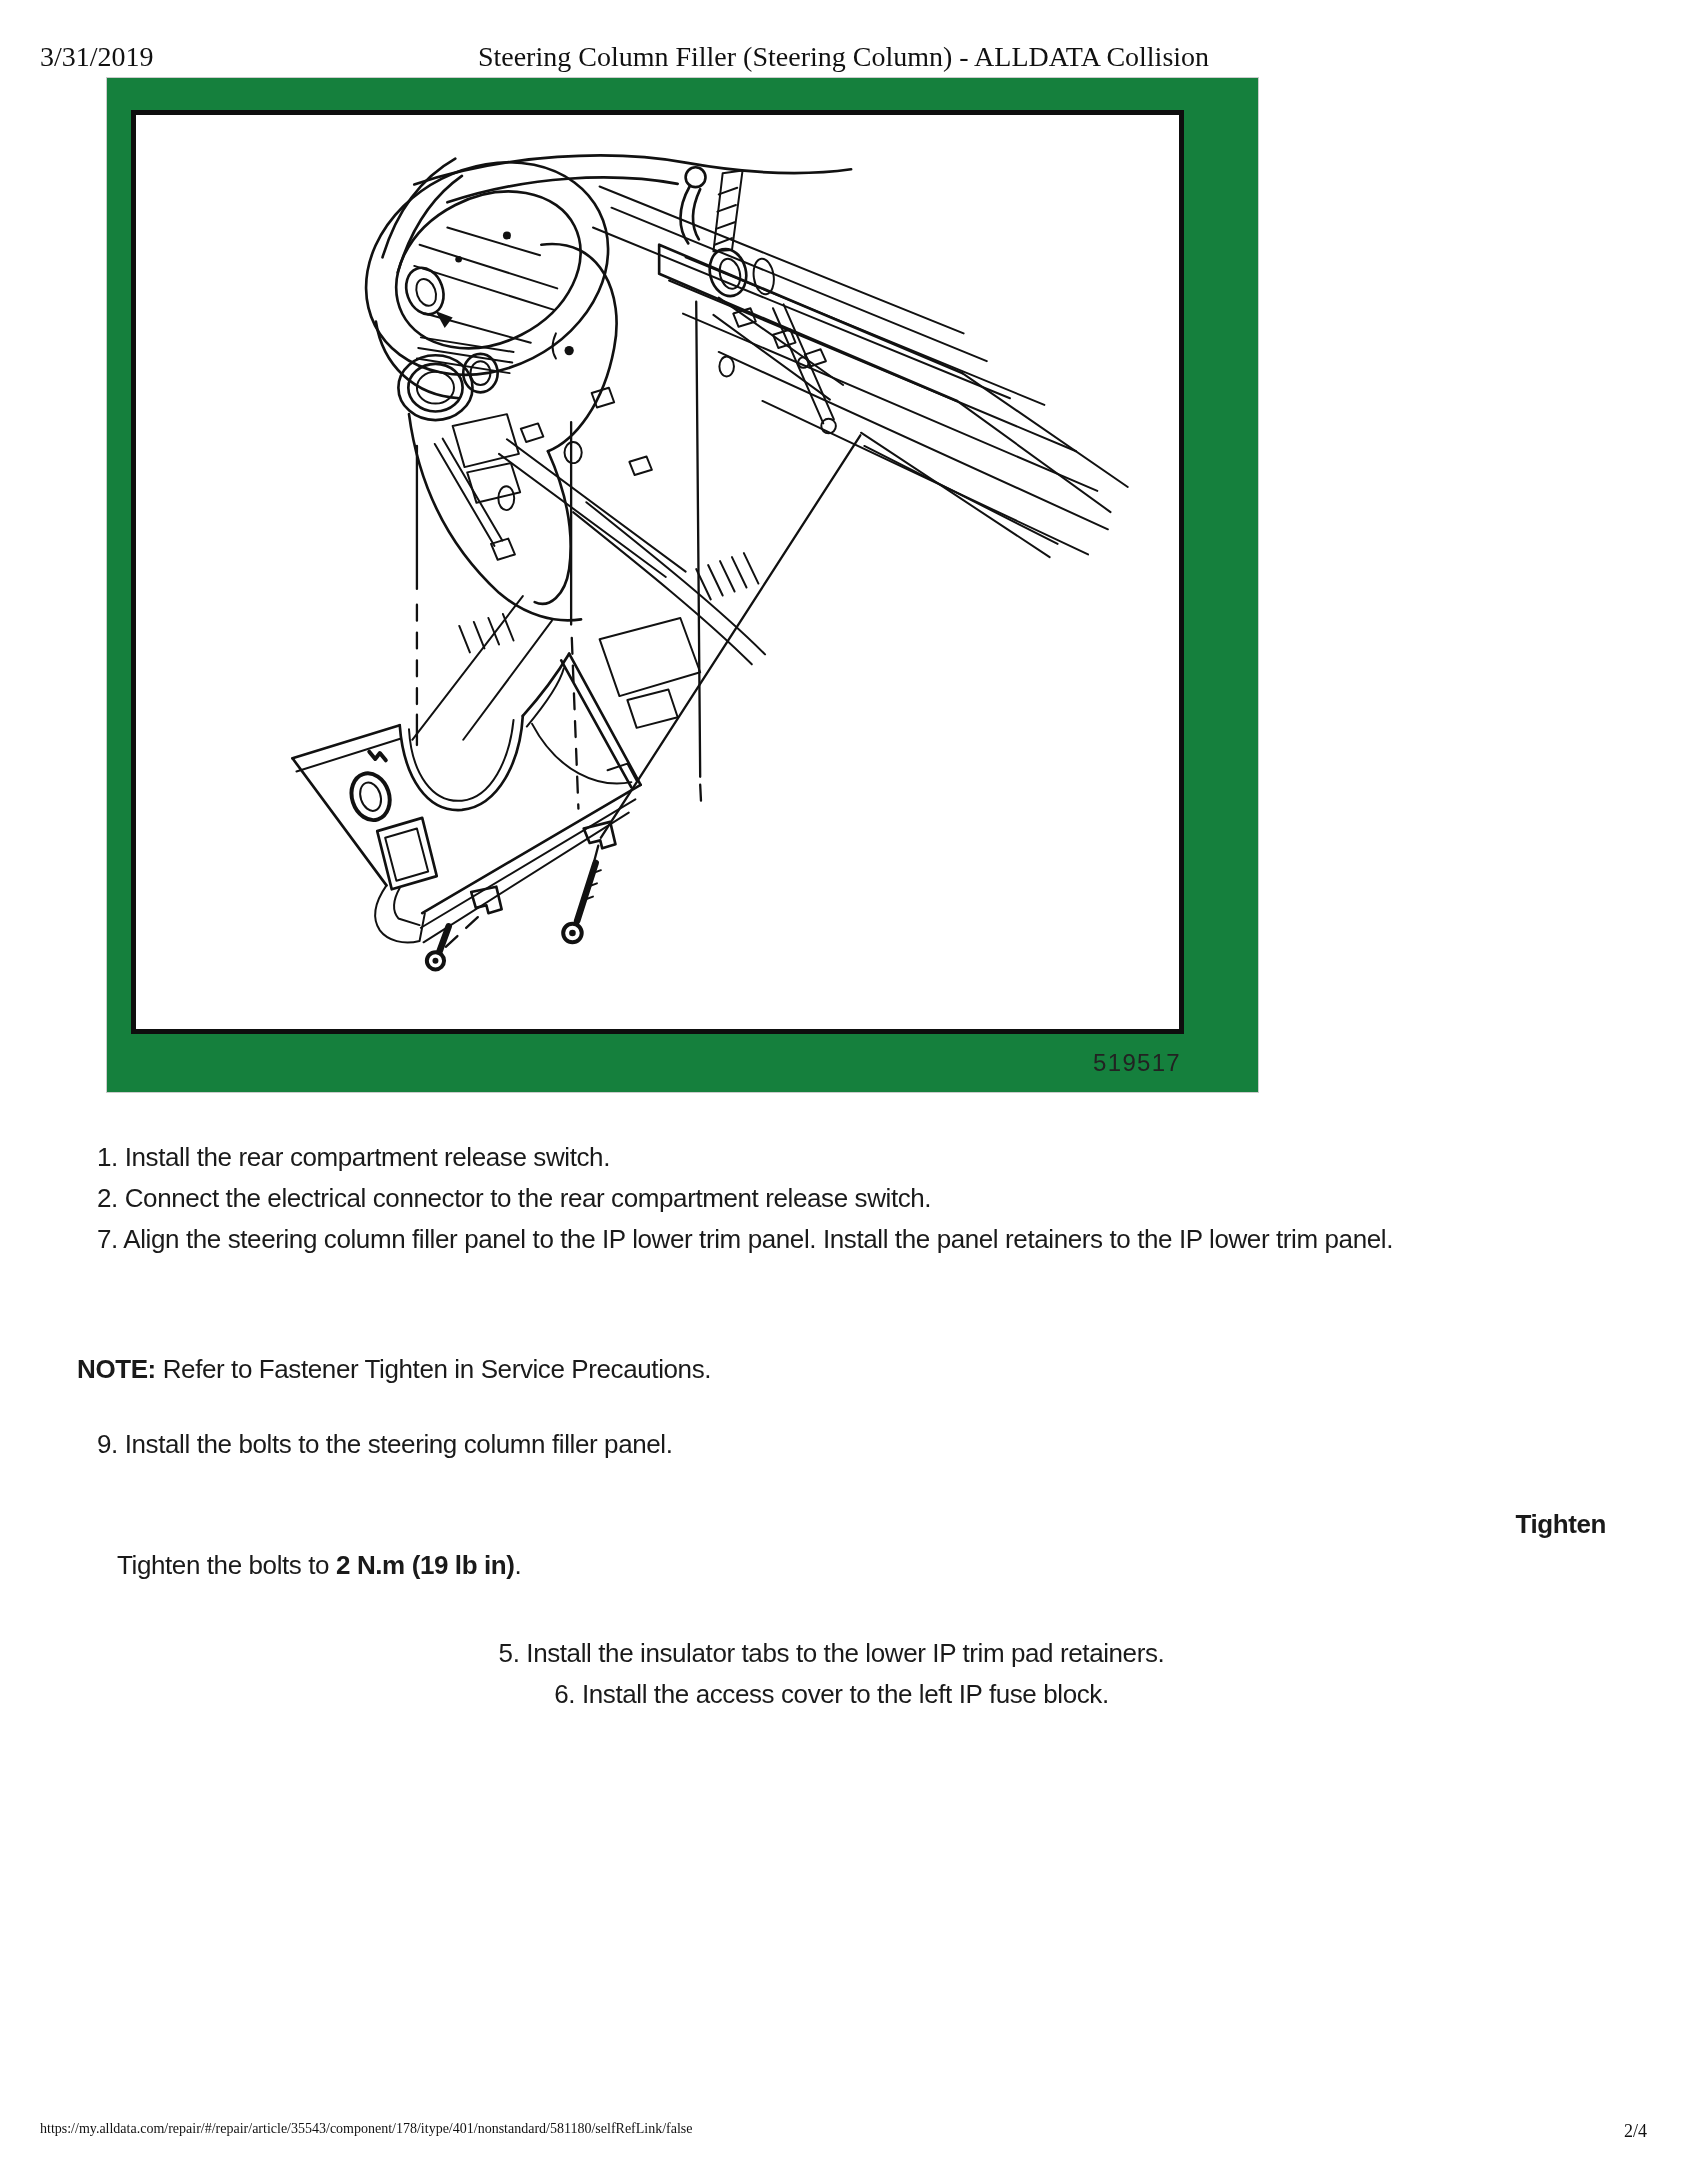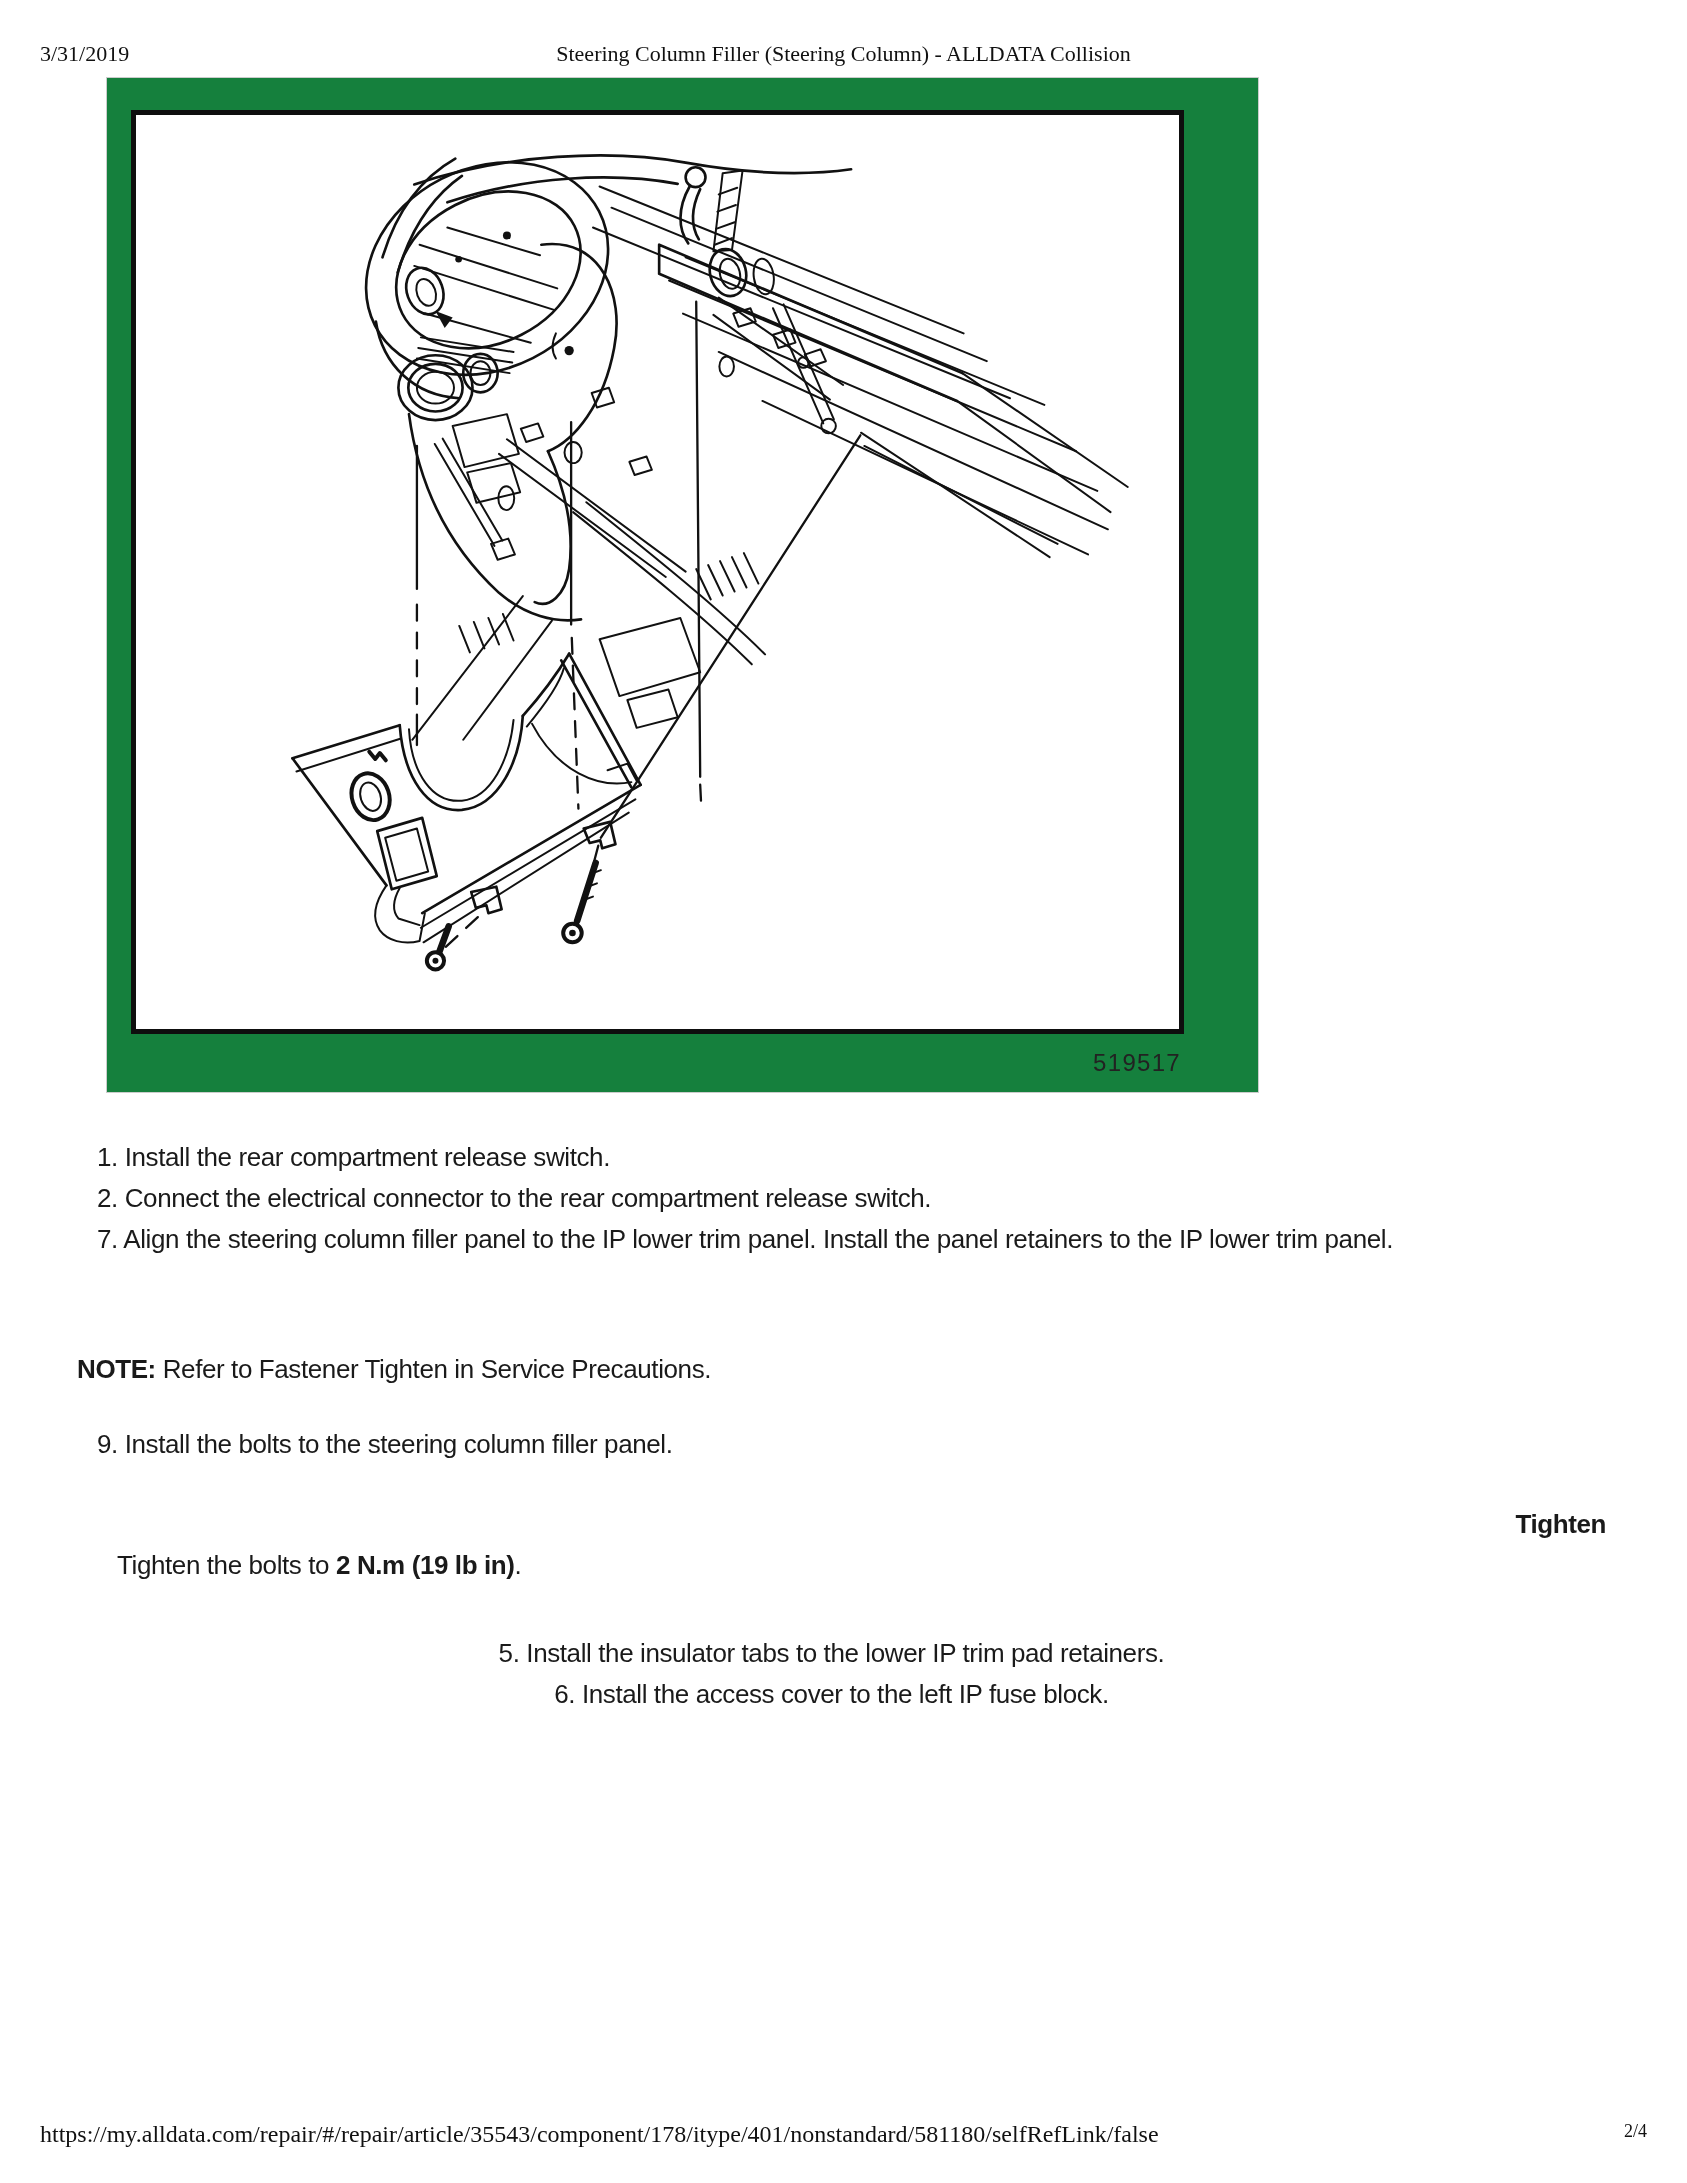--- a/index.html
+++ b/index.html
@@ -1,22 +1,22 @@
 <!DOCTYPE html>
 <html style="font-size:10.6px"><head>
 <meta charset="utf-8">
 <style>
   html,body{margin:0;padding:0;background:#fff;}
   .page{position:relative;width:1687px;height:2183px;background:#ffffff;overflow:hidden;
         font-family:"Liberation Sans","DejaVu Sans",sans-serif;color:#1a1a1a;}
   
-  .hf{position:absolute;font-family:"Liberation Serif","DejaVu Serif",serif;font-size:22px;color:#111;white-space:nowrap;}
+  .hf{position:absolute;font-family:"Liberation Serif","DejaVu Serif",serif;font-size:28px;color:#111;white-space:nowrap;}
   .header-date{left:40px;top:41px;}
   .header-title{left:0;top:41px;width:100%;text-align:center;}
-  .footer-url{left:40px;top:2121px;font-size:24px;}
+  .footer-url{left:40px;top:2121px;font-size:14px;}
   .footer-page{right:40px;top:2121px;font-size:18px;}
   
   .figure-wrap{position:absolute;left:106px;top:77px;width:1153px;height:1016px;
                border:1.3px solid #cccccc;background:#15803d;box-sizing:border-box;}
   .figure-inner{position:absolute;left:24px;top:32px;width:1053px;height:924px;
                 border:5.3px solid #0e0e0e;box-sizing:border-box;background:#fff;}
   .figure-inner svg{display:block;width:100%;height:100%;}
   .fig-num{position:absolute;top:971px;right:77px;font-size:24px;letter-spacing:1.3px;color:#222;}
   
   .figure-inner svg *{stroke:#111;fill:none;stroke-width:4;stroke-linecap:round;stroke-linejoin:round;}

